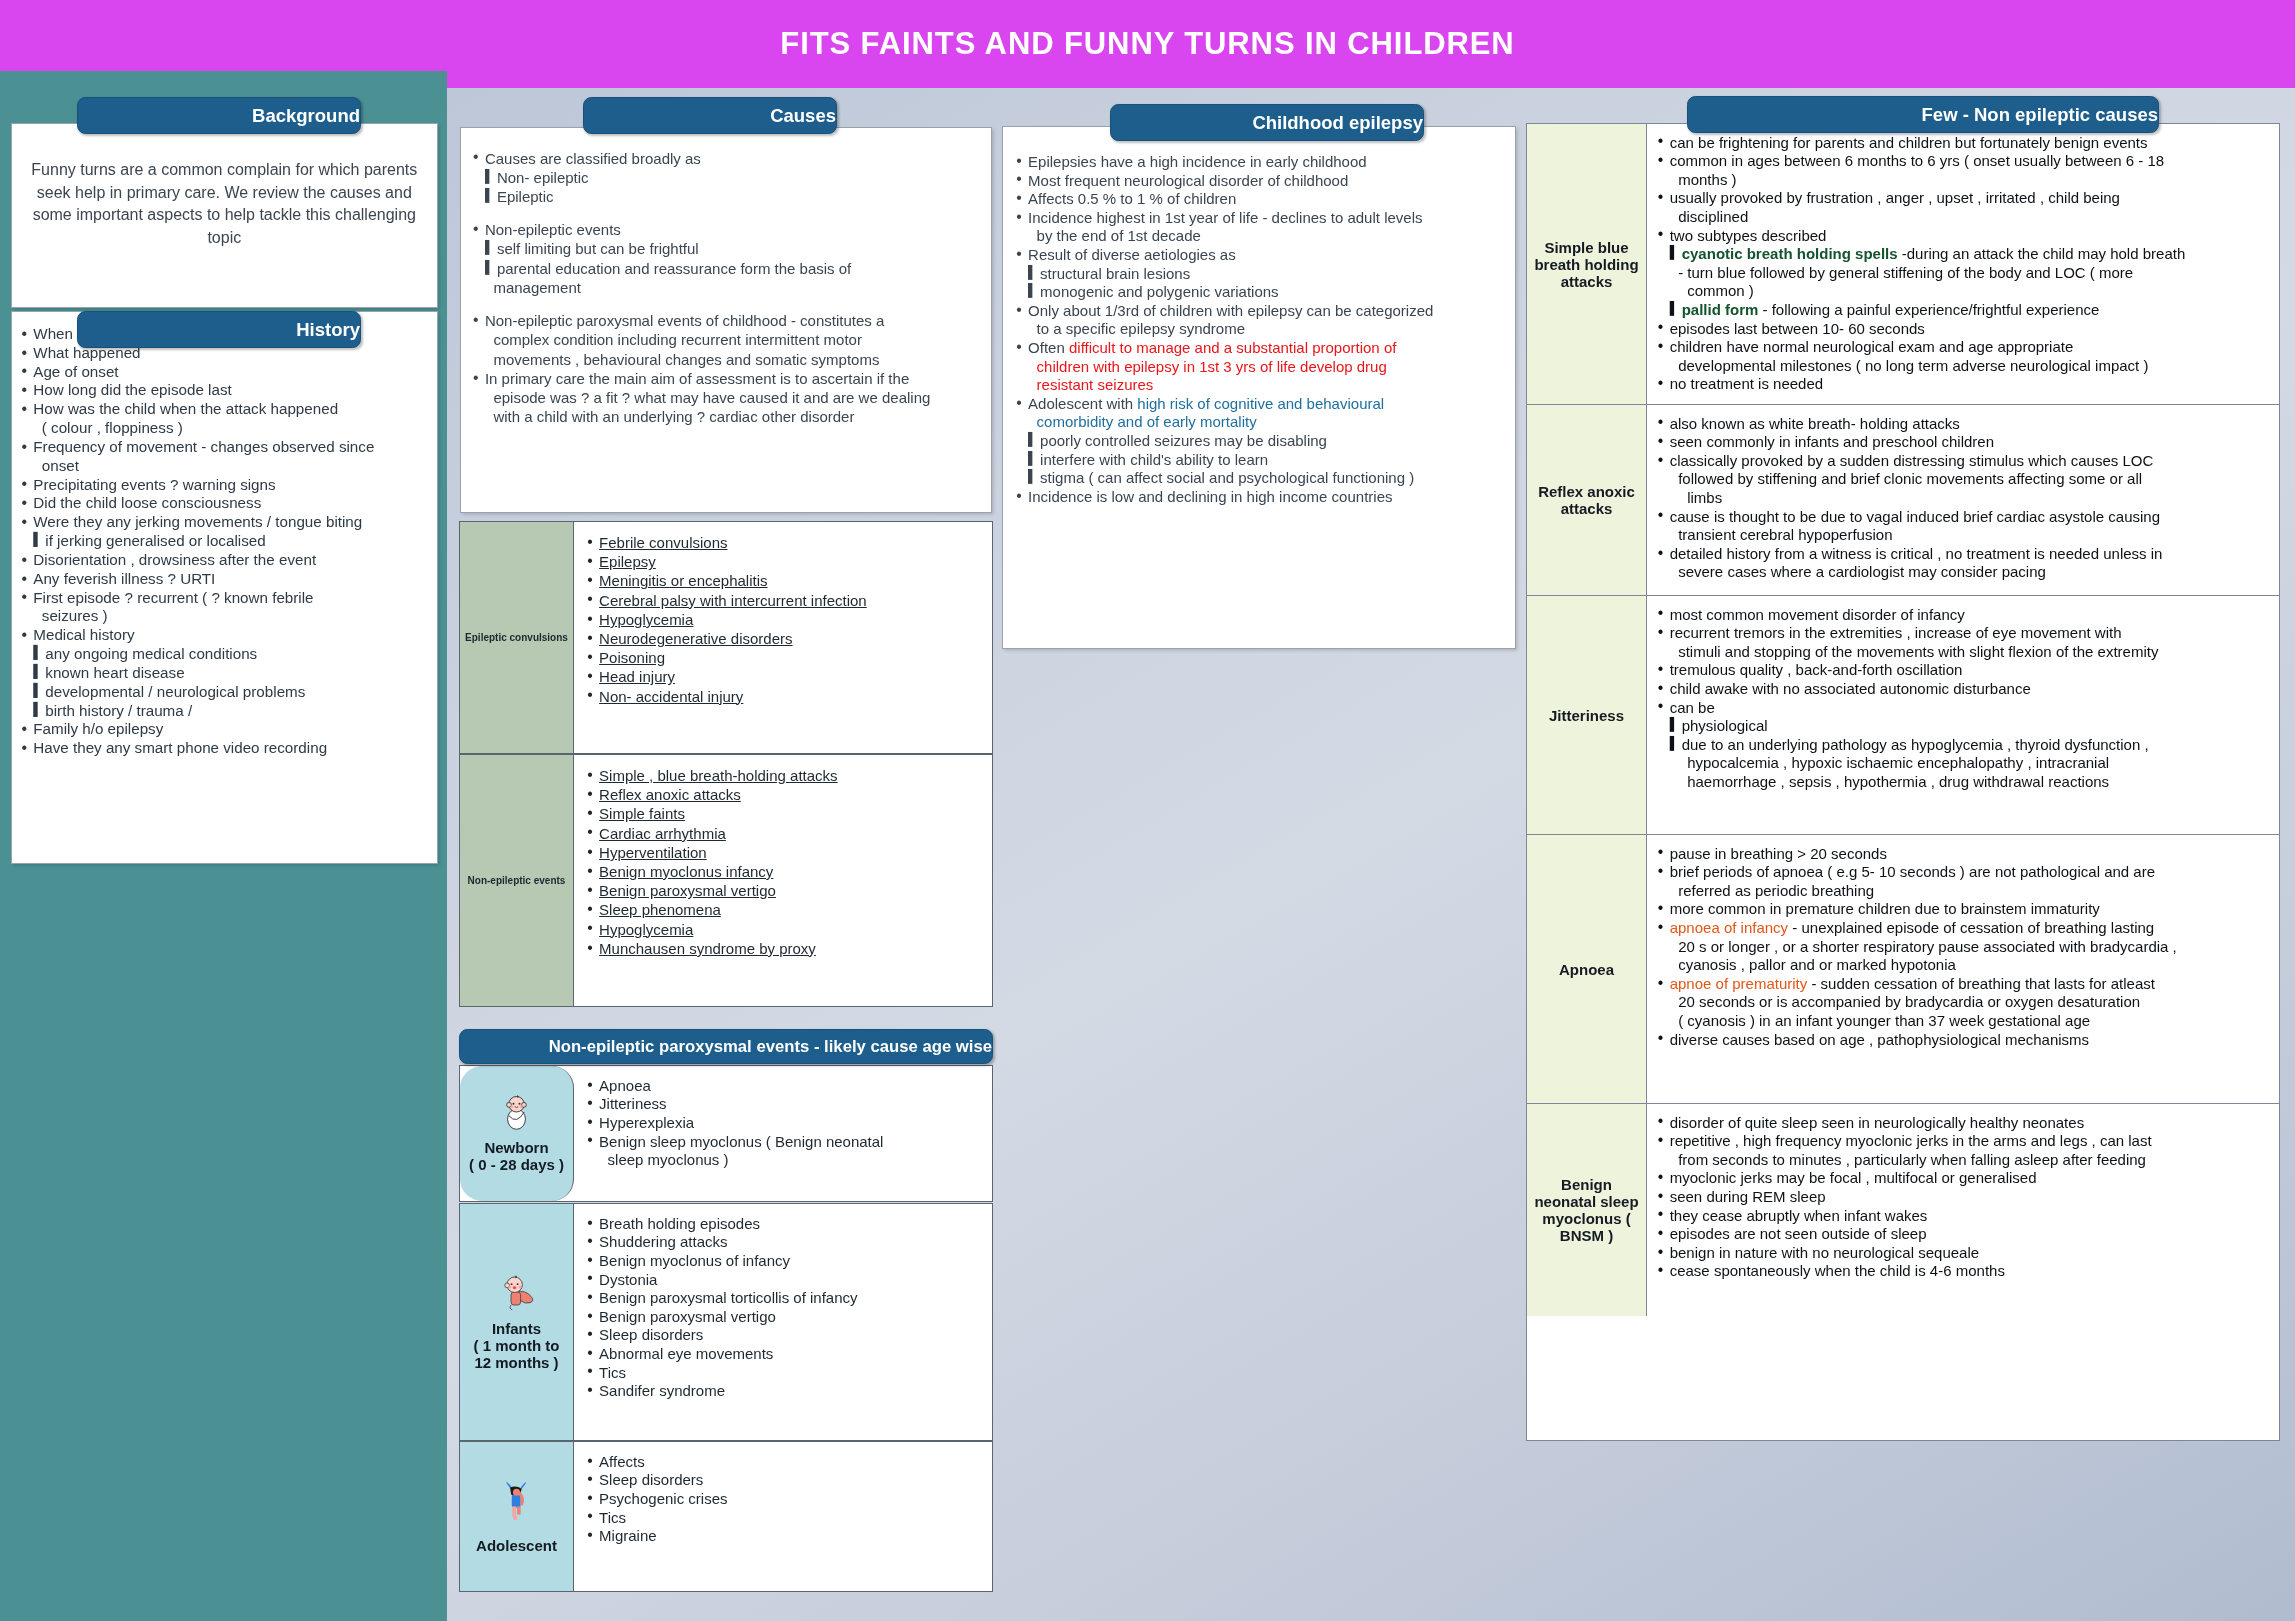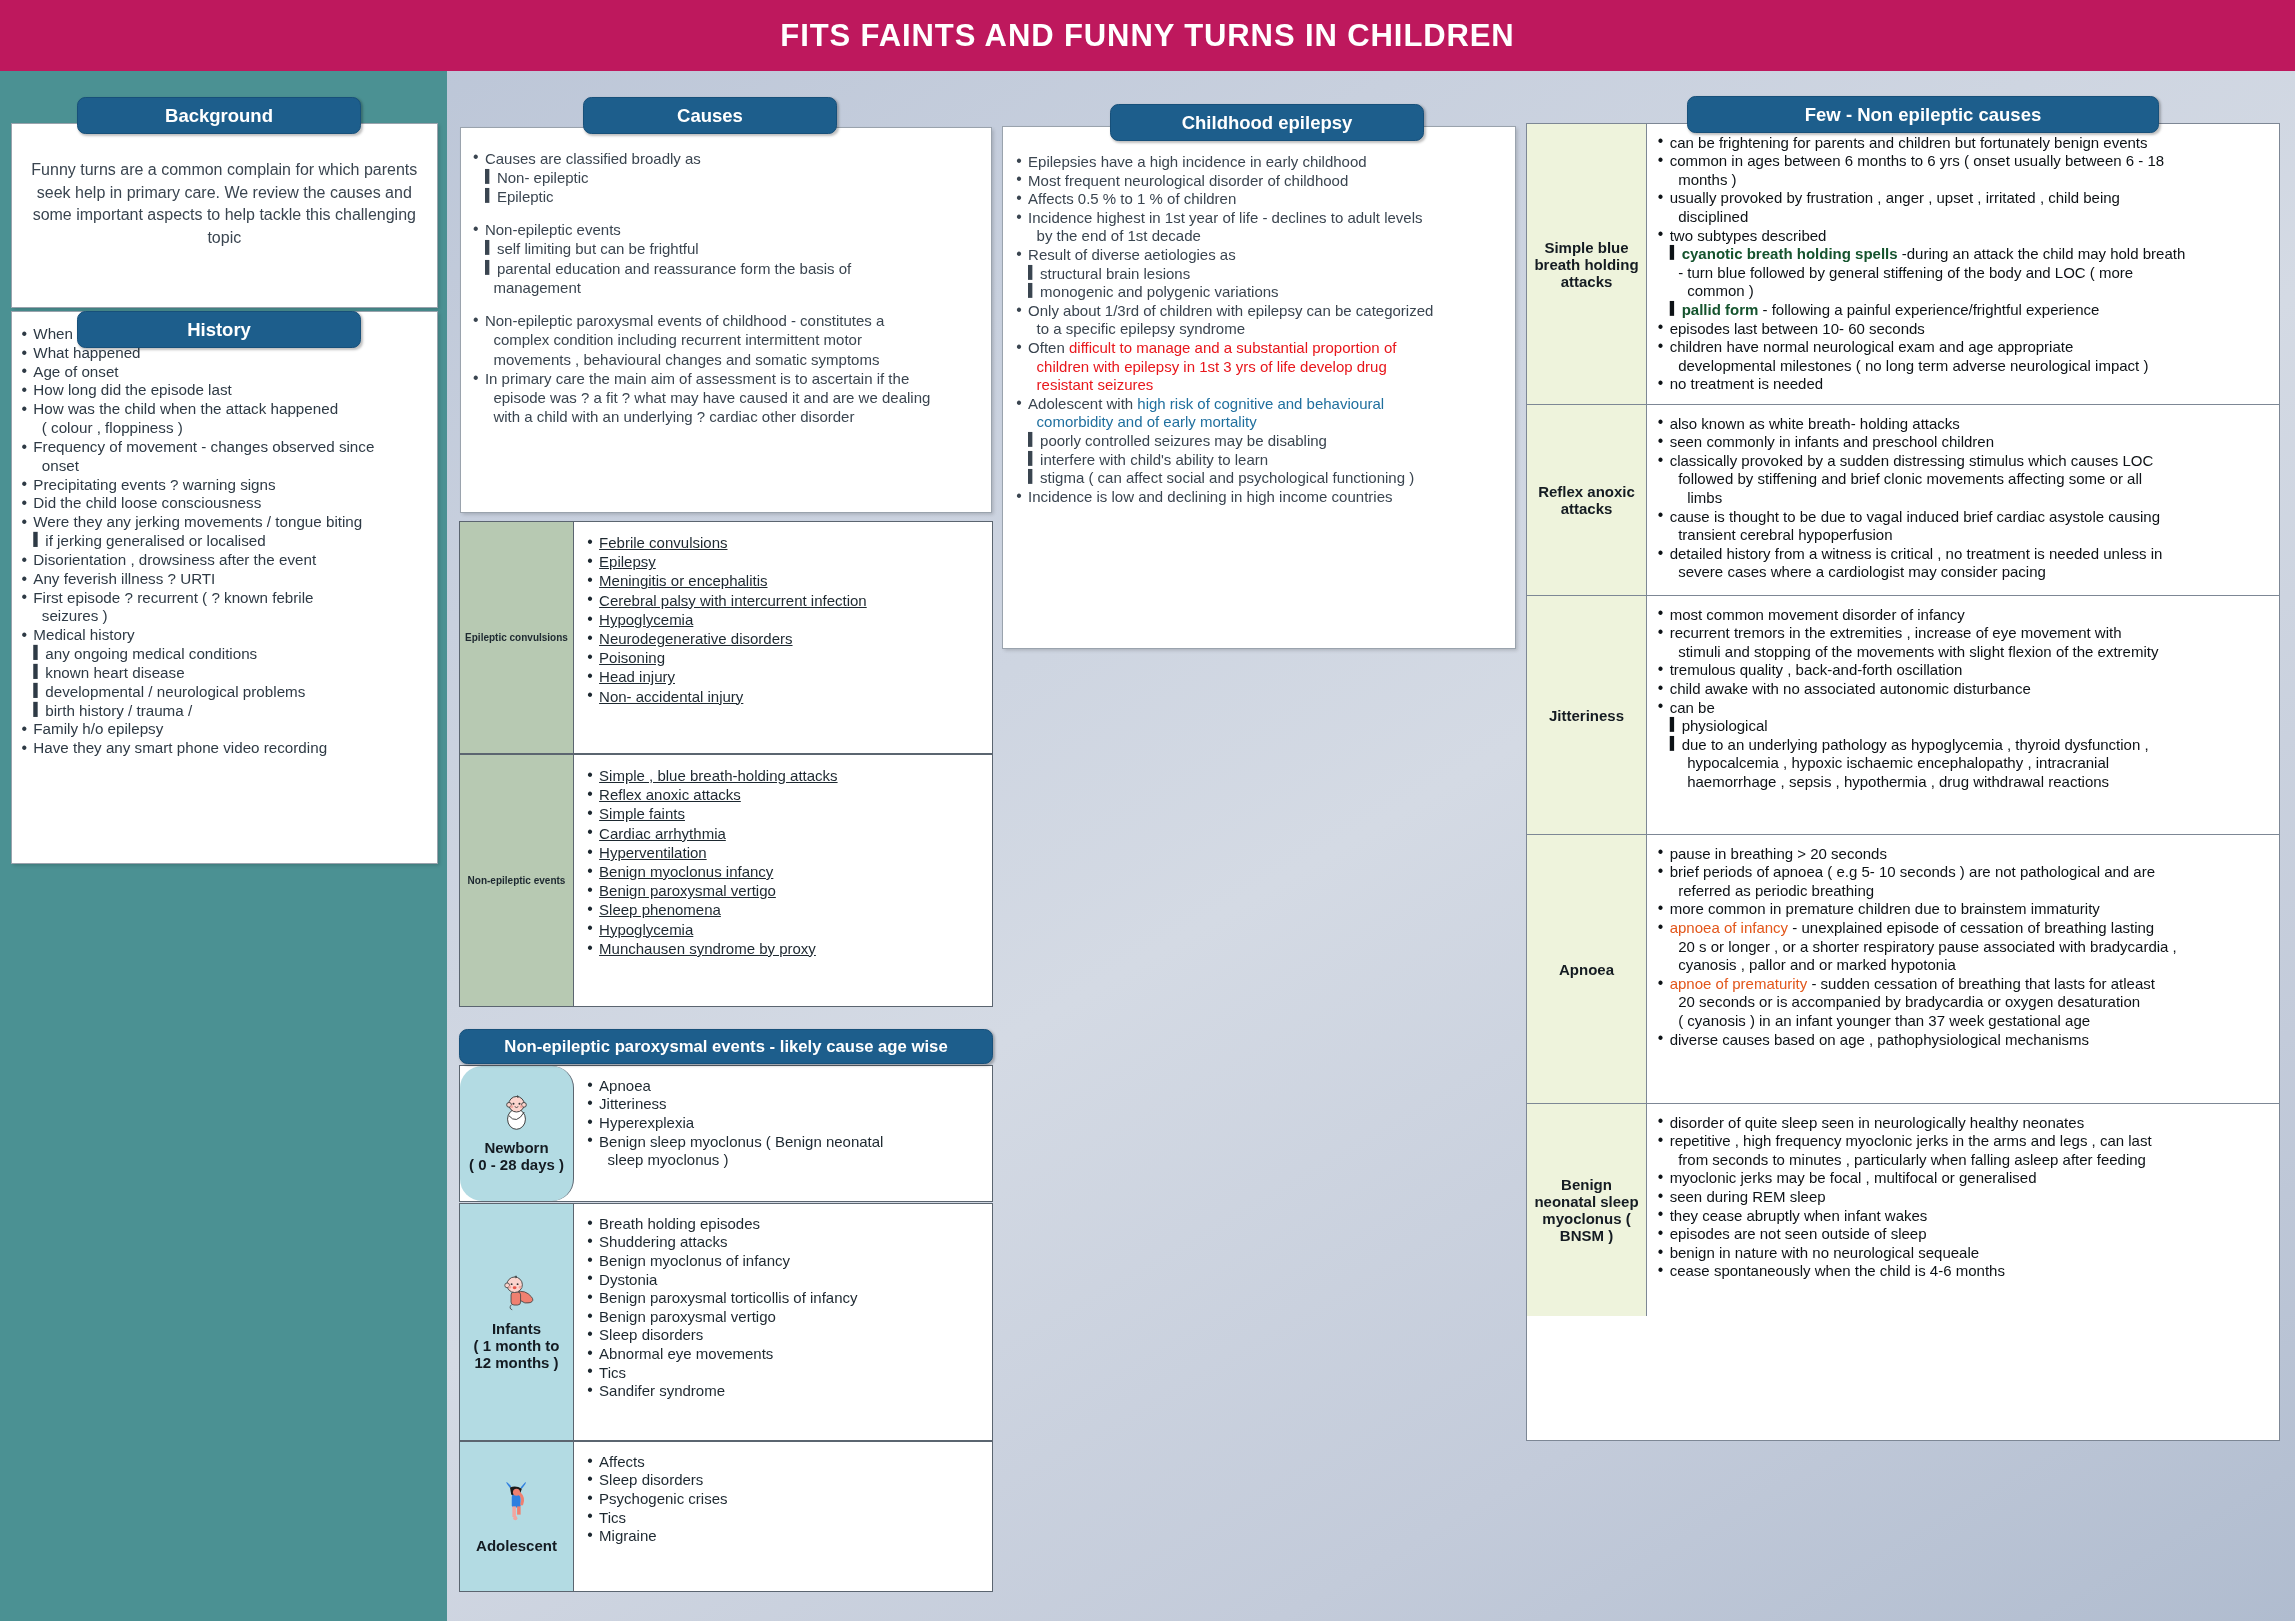--- a/index.html
+++ b/index.html
@@ -4,36 +4,36 @@
 <style>
   * { box-sizing: border-box; margin:0; padding:0; }
   html,body { width:2295px; height:1621px; }
   body {
     font-family: "Liberation Sans", sans-serif;
     background: linear-gradient(150deg,#b6c1d4 0%, #c8d0de 30%, #d4dae4 55%, #c3cbda 80%, #b0bccf 100%);
     position:relative; overflow:hidden;
   }
   
   #titlebar{
-    position:absolute; left:0; top:0; width:2295px; height:71px;
-    background:#be185d; display:flex; align-items:center; justify-content:center;
+    position:absolute; left:0; top:0; width:2295px; height:88px;
+    background:#d946ef; display:flex; align-items:center; justify-content:center;
   }
   #titlebar .t{
     color:#ffffff; font-size:31px; font-weight:700; letter-spacing:0.9px;
     font-family:"Liberation Sans", sans-serif;
   }
   
   #teal{
     position:absolute; left:0; top:71px; width:447px; height:1551px;
     background:#4b9193;
   }
   
   .pill{
     position:absolute; background:#1d5e8c; color:#fff; border-radius:8.4px;
-    display:flex; align-items:center; justify-content:center; text-align:center;
+    display:flex; align-items:center; justify-content:flex-end; text-align:center;
     font-weight:700; z-index:6; box-shadow:1.2px 1.8px 2.4px rgba(0,0,0,.25);
     border:0.6px solid #17507a;
   }
   
   .card{
     position:absolute; background:#ffffff; border:0.6px solid #9aa3ad;
     box-shadow:1.8px 2.4px 3.6px rgba(0,0,0,.18); z-index:2;
   }
   
   ul{ list-style:none; }

